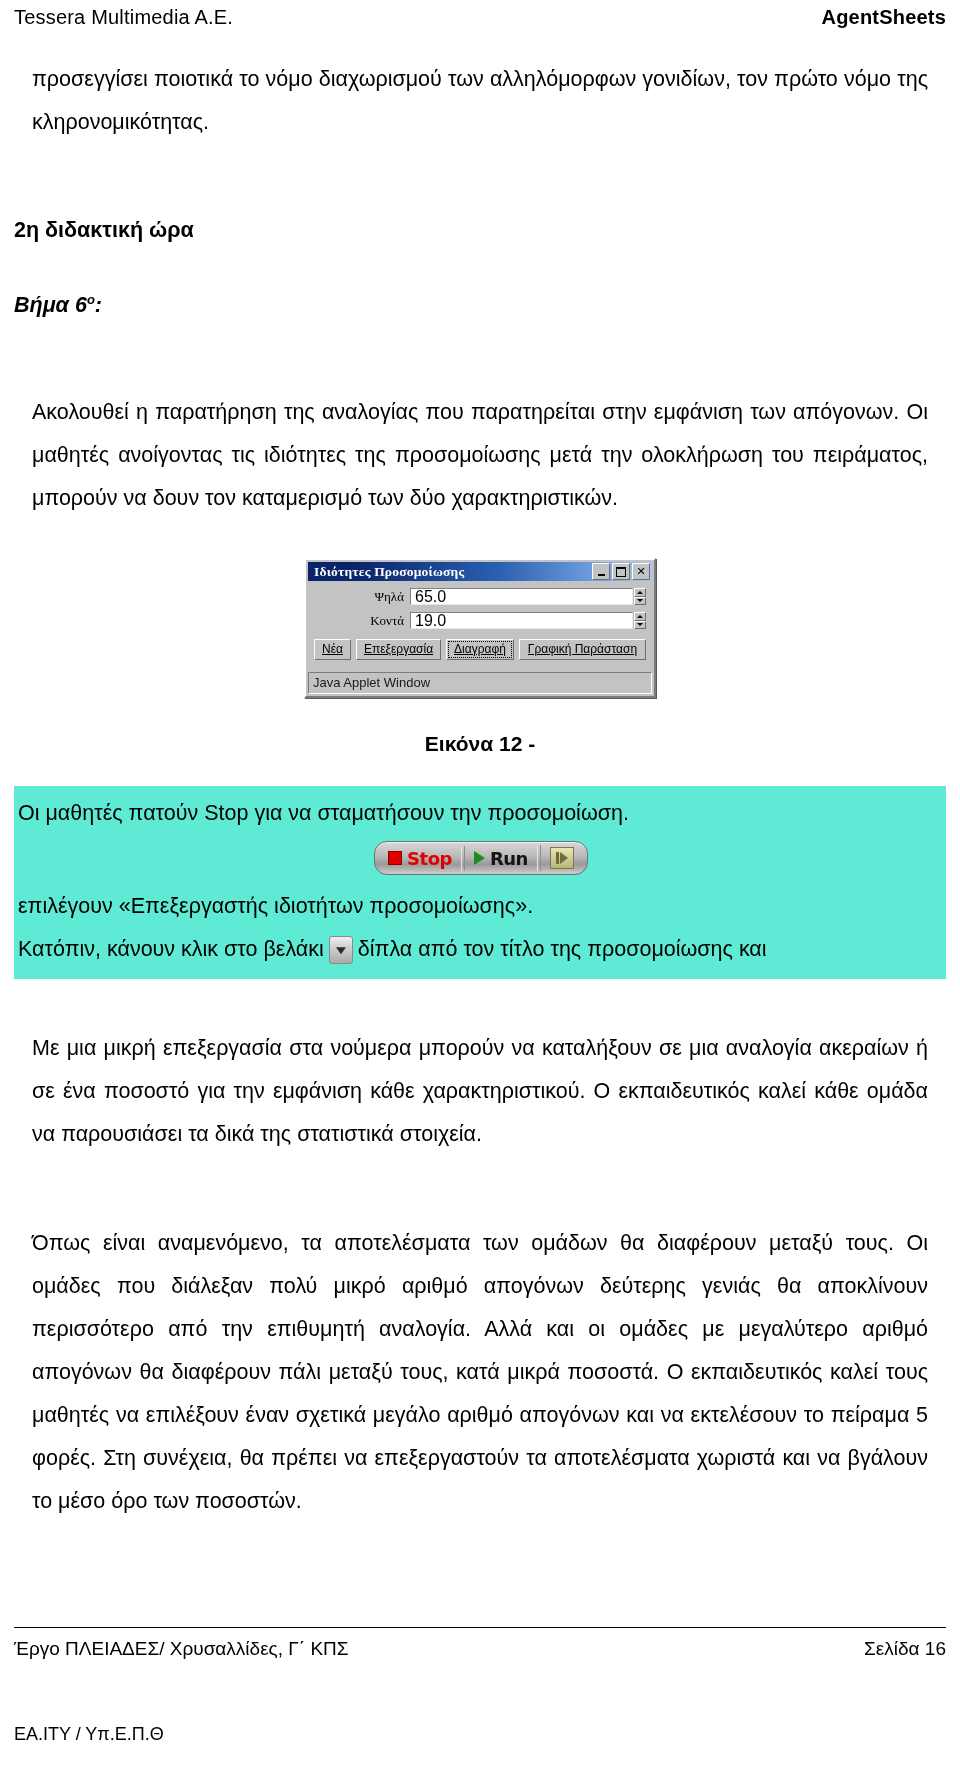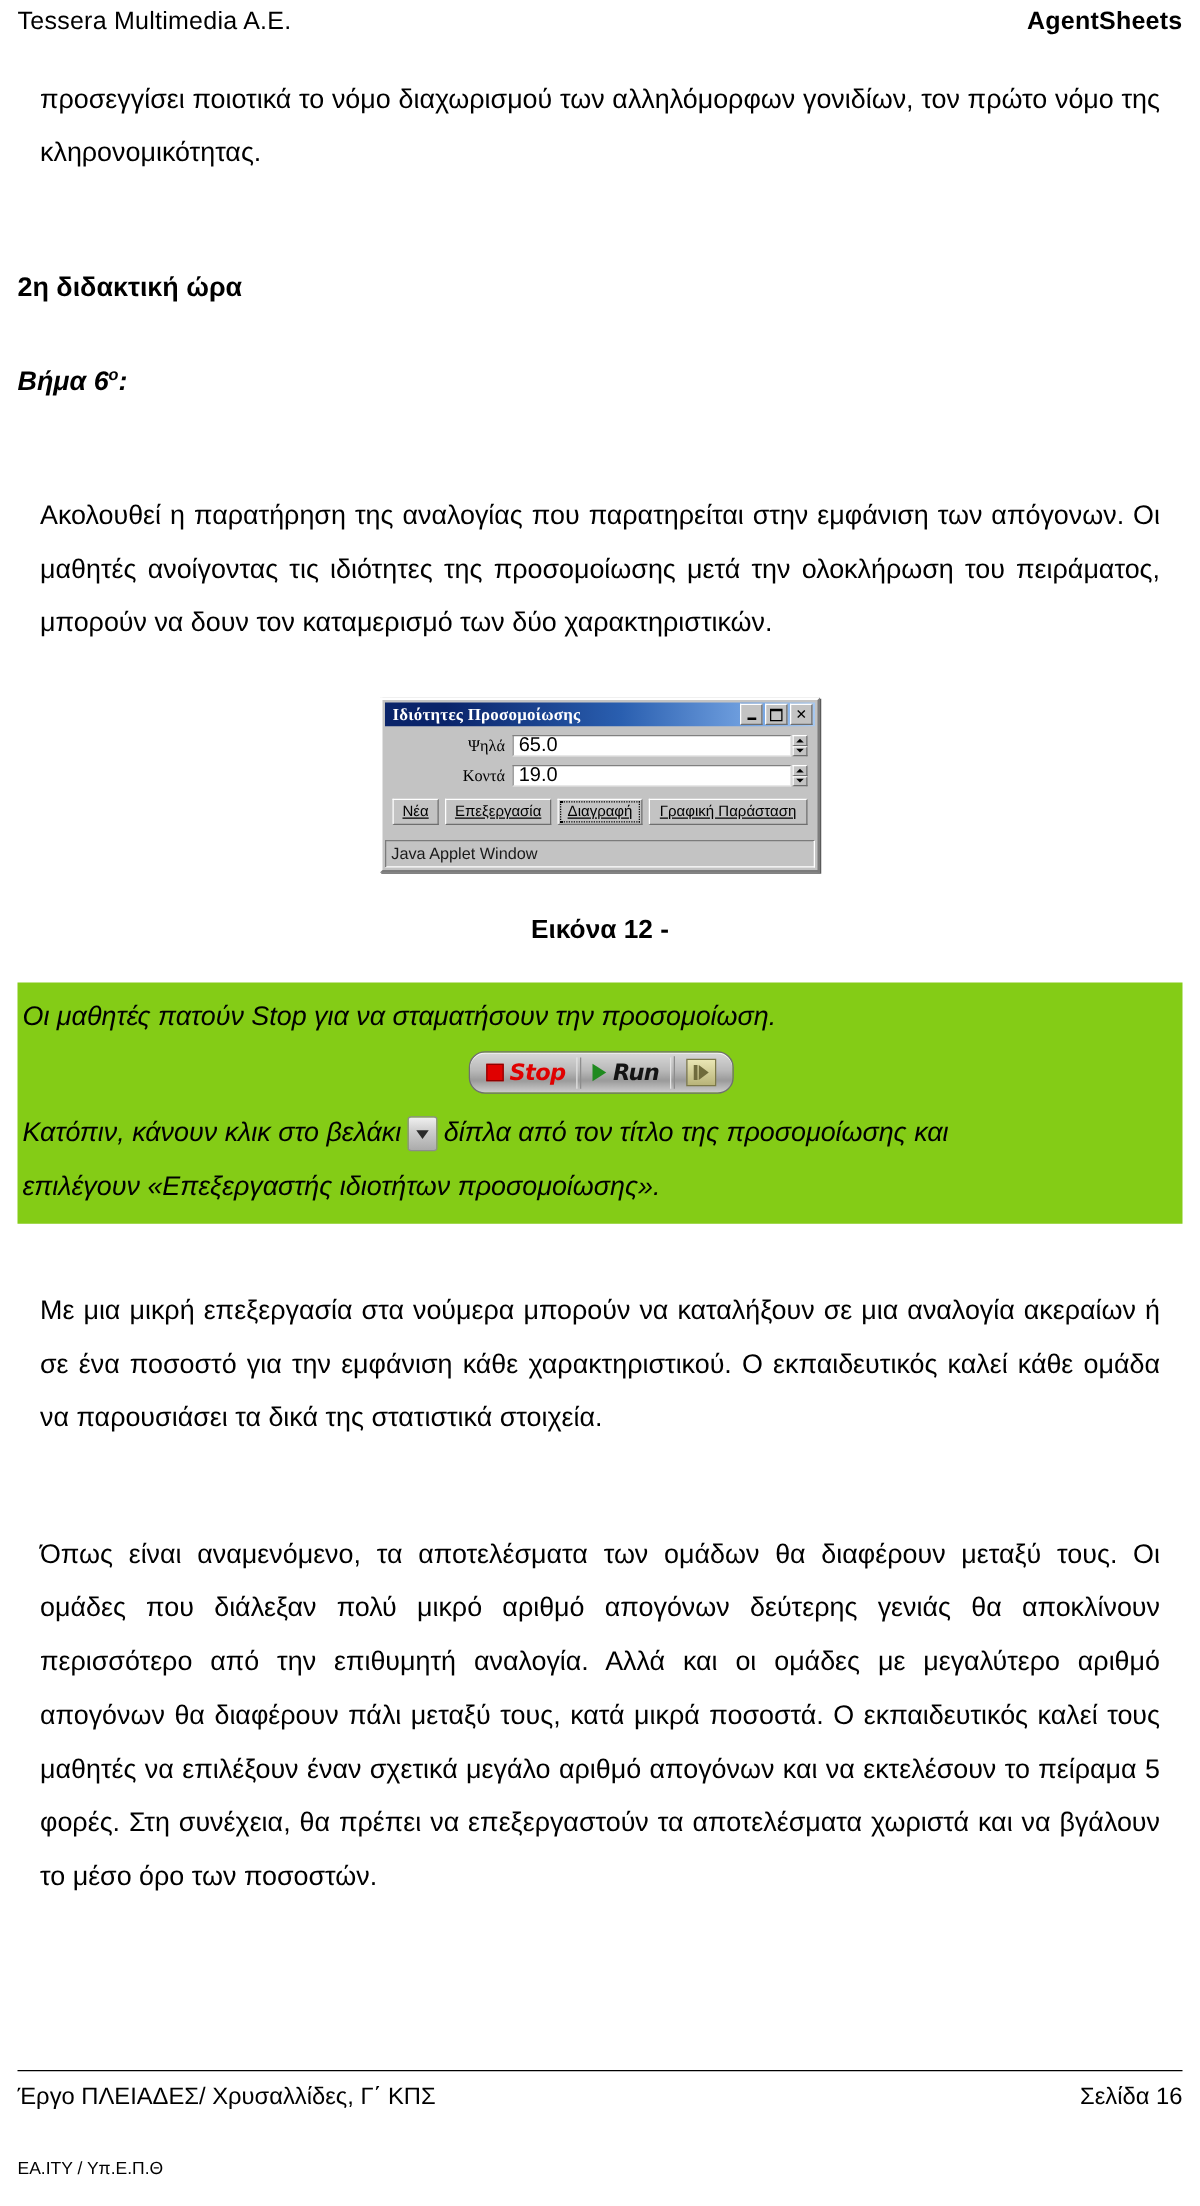--- a/index.html
+++ b/index.html
@@ -204,24 +204,23 @@
 
   .figcaption {
     text-align: center;
     font-size: 21px;
     font-weight: bold;
     margin-top: 34px;
   }
 
   
   .hl-block {
-    background: #84cc16;
+    background: #5eead4;
     padding: 6px 2px 8px 4px;
     margin-top: 30px;
-    font-style: italic;
   }
   .hl-line {
     font-size: 21.5px;
     line-height: 43px;
     text-align: justify;
     margin: 0;
   }
   .hl-line.nojust { text-align: left; }
 
   .toolbar-wrap { display: flex; justify-content: center; margin: 6px 0 10px 0; }
@@ -306,22 +305,22 @@
     border-top: 1.5px solid #000;
     margin: 0 0 6px 0;
   }
   .footer-row {
     display: flex;
     justify-content: space-between;
     font-size: 19px;
     line-height: 30px;
   }
   .footer-sub {
-    margin-top: 28px;
-    font-size: 14px;
+    margin-top: 57px;
+    font-size: 18px;
     line-height: 26px;
   }
 </style>
 </head>
 <body>
 
 <div class="page">
 
   <div class="run-header">
     <span class="left">Tessera Multimedia A.E.</span>
@@ -418,22 +417,22 @@
         </div>
         <div class="tb-seg">
           <span class="step-icon">
             <span class="bar"></span>
             <span class="arrow"></span>
           </span>
         </div>
       </div>
     </div>
 
+    <p class="hl-line nojust">επιλέγουν «Επεξεργαστής ιδιοτήτων προσομοίωσης».</p>
     <p class="hl-line"><span>Κατόπιν, κάνουν κλικ στο βελάκι</span><span class="inline-arrow"></span><span>δίπλα από τον τίτλο της προσομοίωσης και</span></p>
-    <p class="hl-line nojust">επιλέγουν «Επεξεργαστής ιδιοτήτων προσομοίωσης».</p>
   </div>
 
   <div class="spacer-md"></div>
 
   <p class="para">Με μια μικρή επεξεργασία στα νούμερα μπορούν να καταλήξουν σε μια αναλογία ακεραίων ή σε ένα ποσοστό για την εμφάνιση κάθε χαρακτηριστικού. Ο εκπαιδευτικός καλεί κάθε ομάδα να παρουσιάσει τα δικά της στατιστικά στοιχεία.</p>
 
   <div class="spacer-md"></div>
 
   <p class="para">Όπως είναι αναμενόμενο, τα αποτελέσματα των ομάδων θα διαφέρουν μεταξύ τους. Οι ομάδες που διάλεξαν πολύ μικρό αριθμό απογόνων δεύτερης γενιάς θα αποκλίνουν περισσότερο από την επιθυμητή αναλογία. Αλλά και οι ομάδες με μεγαλύτερο αριθμό απογόνων θα διαφέρουν πάλι μεταξύ τους, κατά μικρά ποσοστά. Ο εκπαιδευτικός καλεί τους μαθητές να επιλέξουν έναν σχετικά μεγάλο αριθμό απογόνων και να εκτελέσουν το πείραμα 5 φορές. Στη συνέχεια, θα πρέπει να επεξεργαστούν τα αποτελέσματα χωριστά και να βγάλουν το μέσο όρο των ποσοστών.</p>
 

